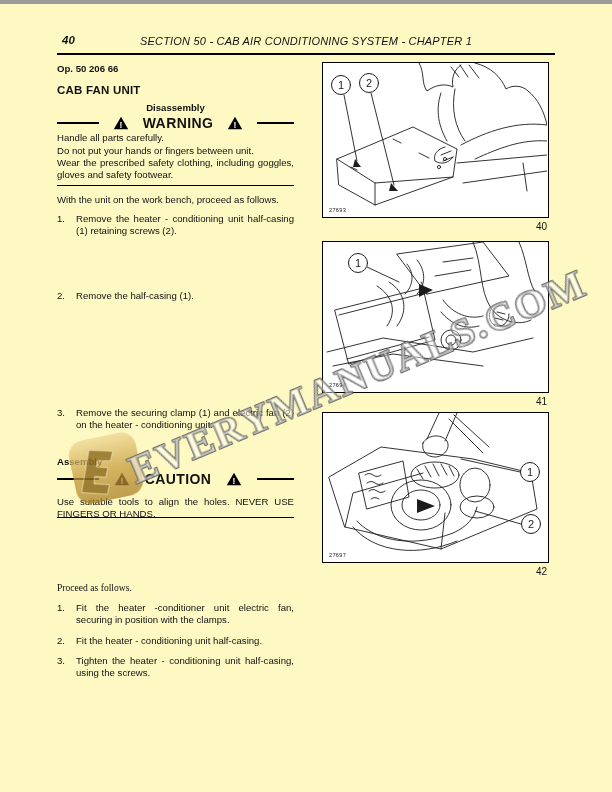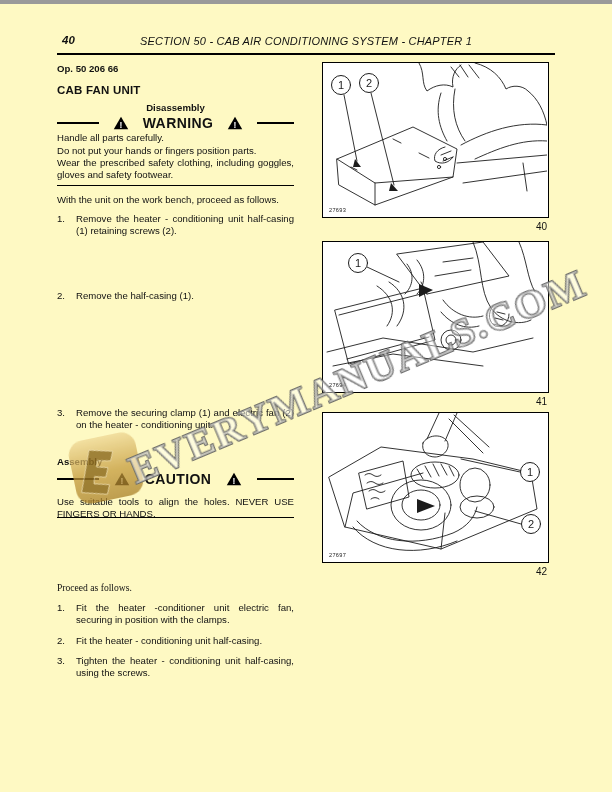--- a/index.html
+++ b/index.html
@@ -71,21 +71,21 @@
       <div class="sp"></div>
       <svg class="tri" viewBox="0 0 20 18">
         <path d="M10 1 L19.3 17 L0.7 17 Z" fill="#000"></path>
         <text x="10" y="15" text-anchor="middle" font-size="11" font-weight="bold" fill="#fff" font-family="Liberation Sans,sans-serif">!</text>
       </svg>
       <div class="sp"></div>
       <div class="wrule" style="width:37px;"></div>
     </div>
 
     <div class="abs nowrap" style="top:128px;">Handle all parts carefully.</div>
-    <div class="abs nowrap" style="top:140.5px;">Do not put your hands or fingers position parts.</div>
+    <div class="abs nowrap" style="top:140.5px;">Do not put your hands or fingers between unit.</div>
     <div class="abs just" style="top:153px;">Wear the prescribed safety clothing, including goggles, gloves and safety footwear.</div>
 
     <div class="abs hr" style="top:181px;"></div>
 
     <div class="abs nowrap" style="top:190px;">With the unit on the work bench, proceed as follows.</div>
 
     <div class="abs step" style="top:209px;">
       <span class="n">1.</span>
       <span class="t">Remove the heater - conditioning unit half-casing (1) retaining screws (2).</span>
     </div>

